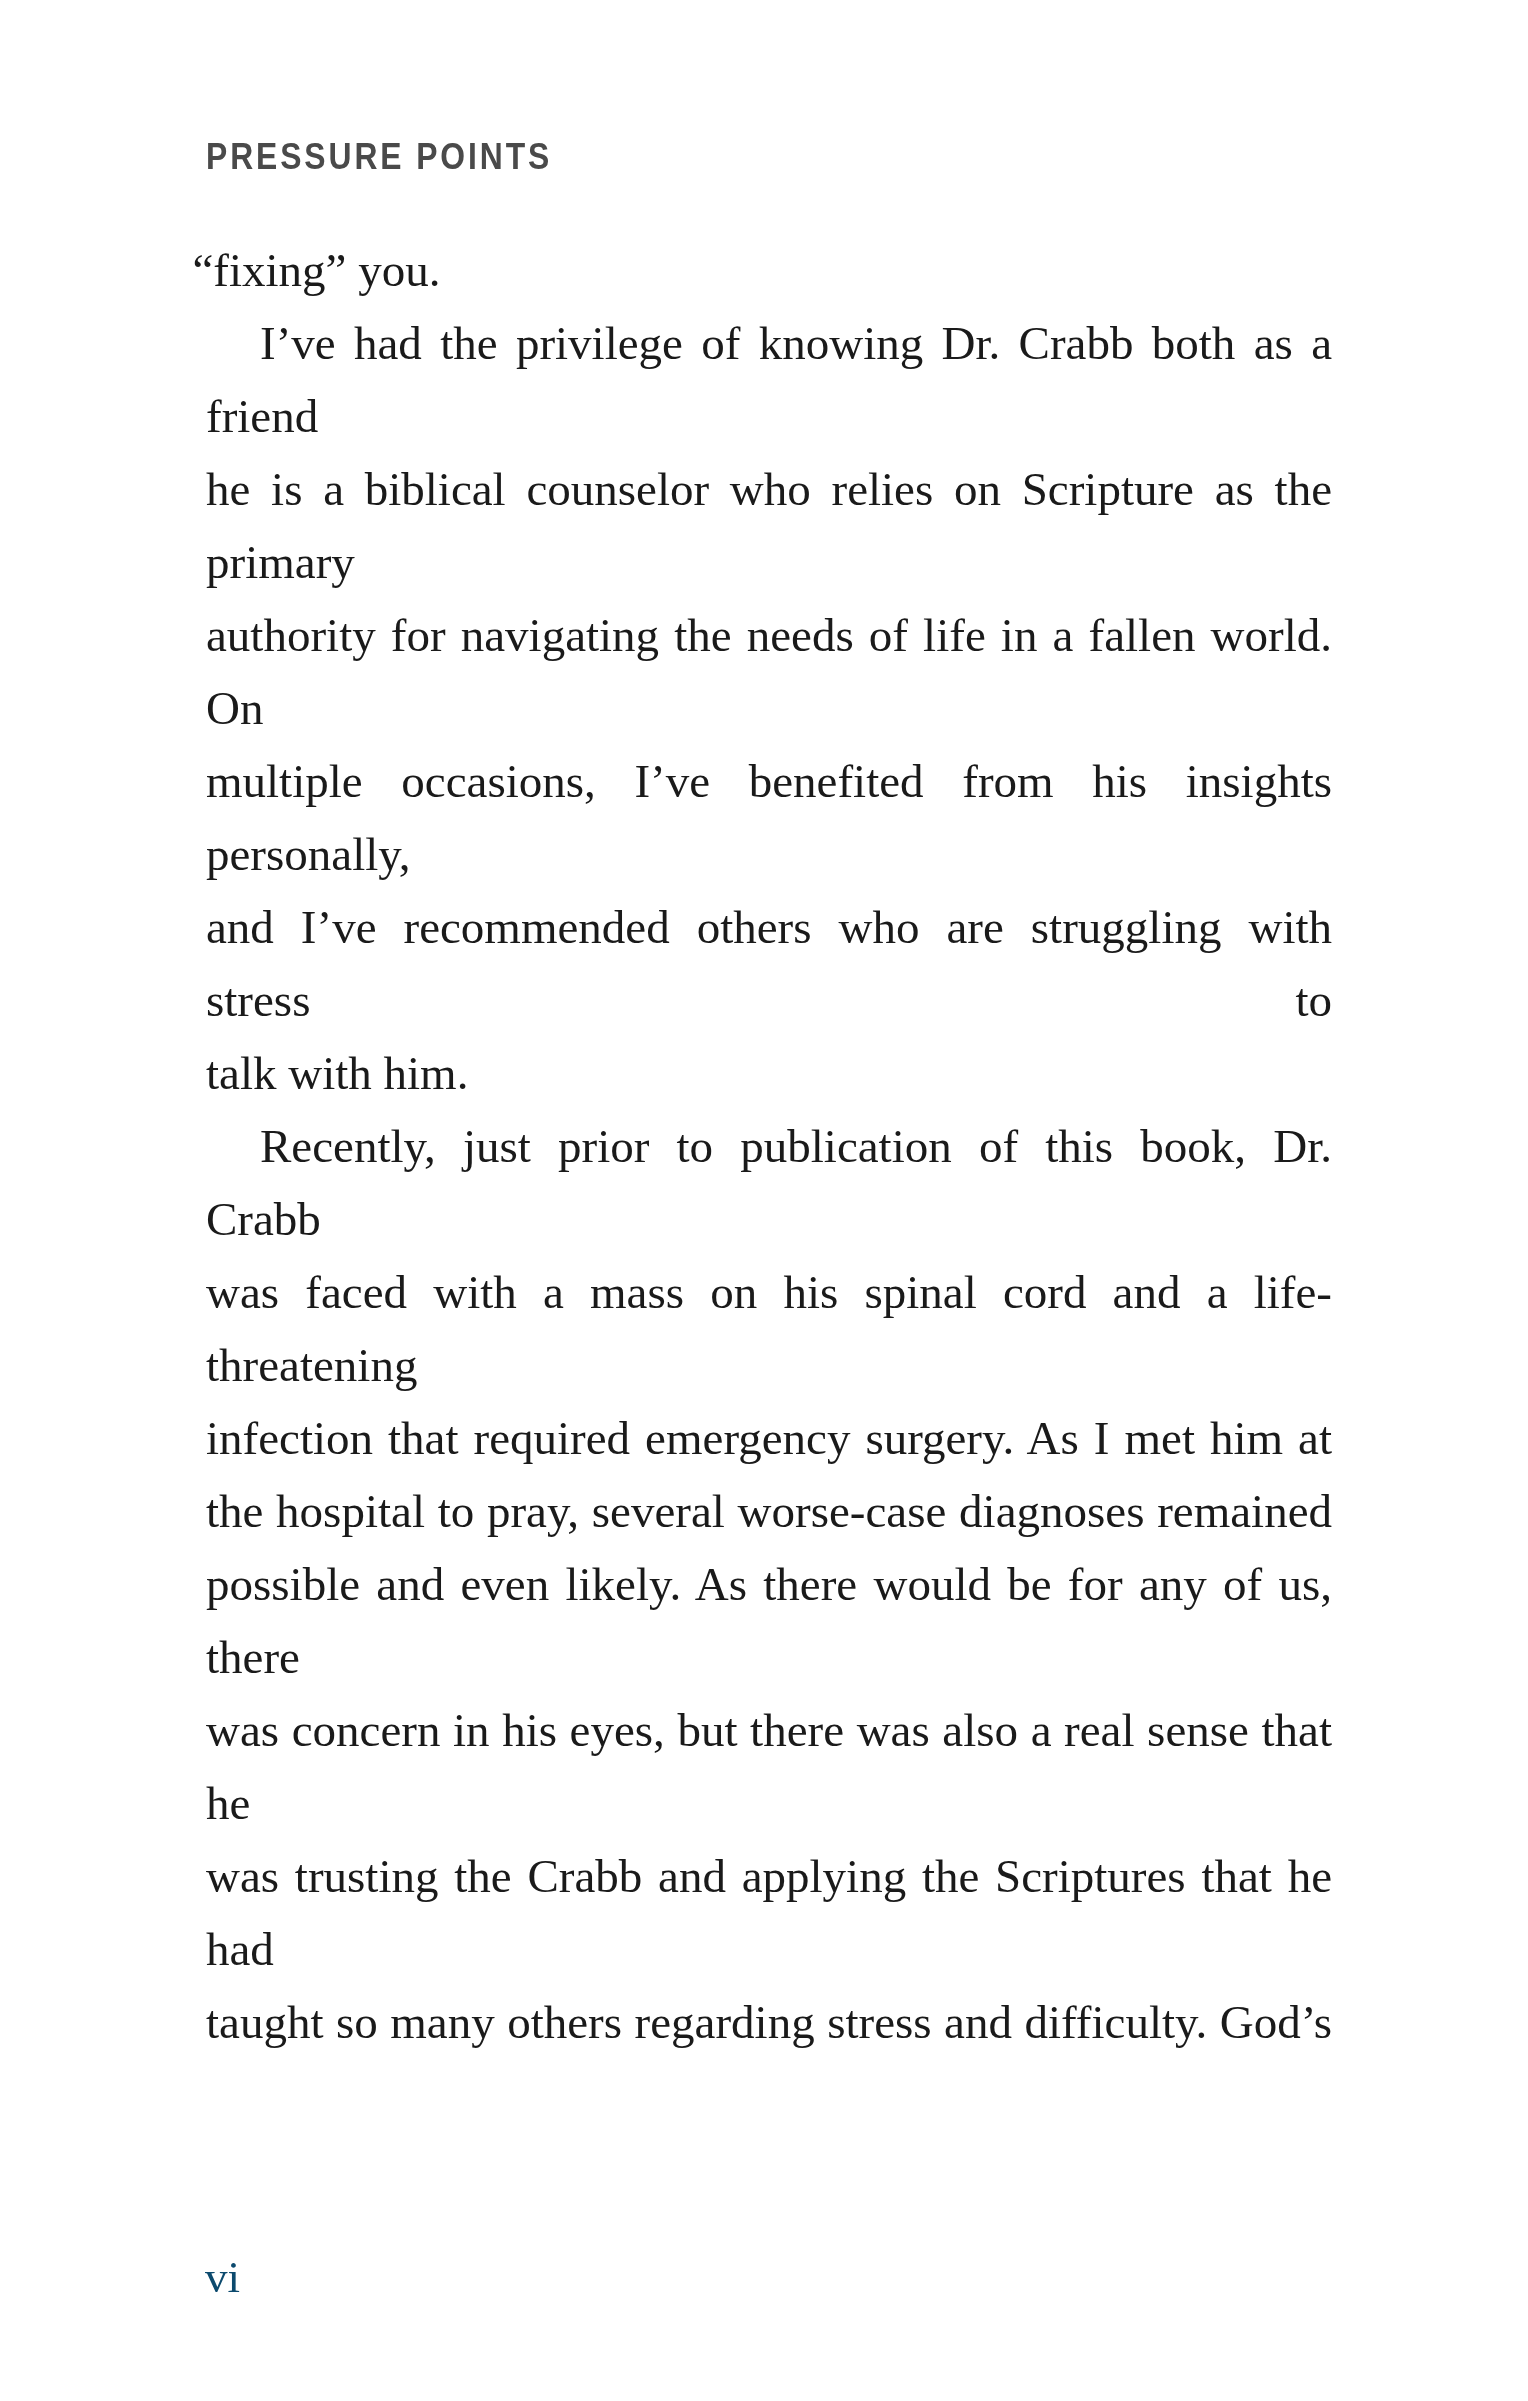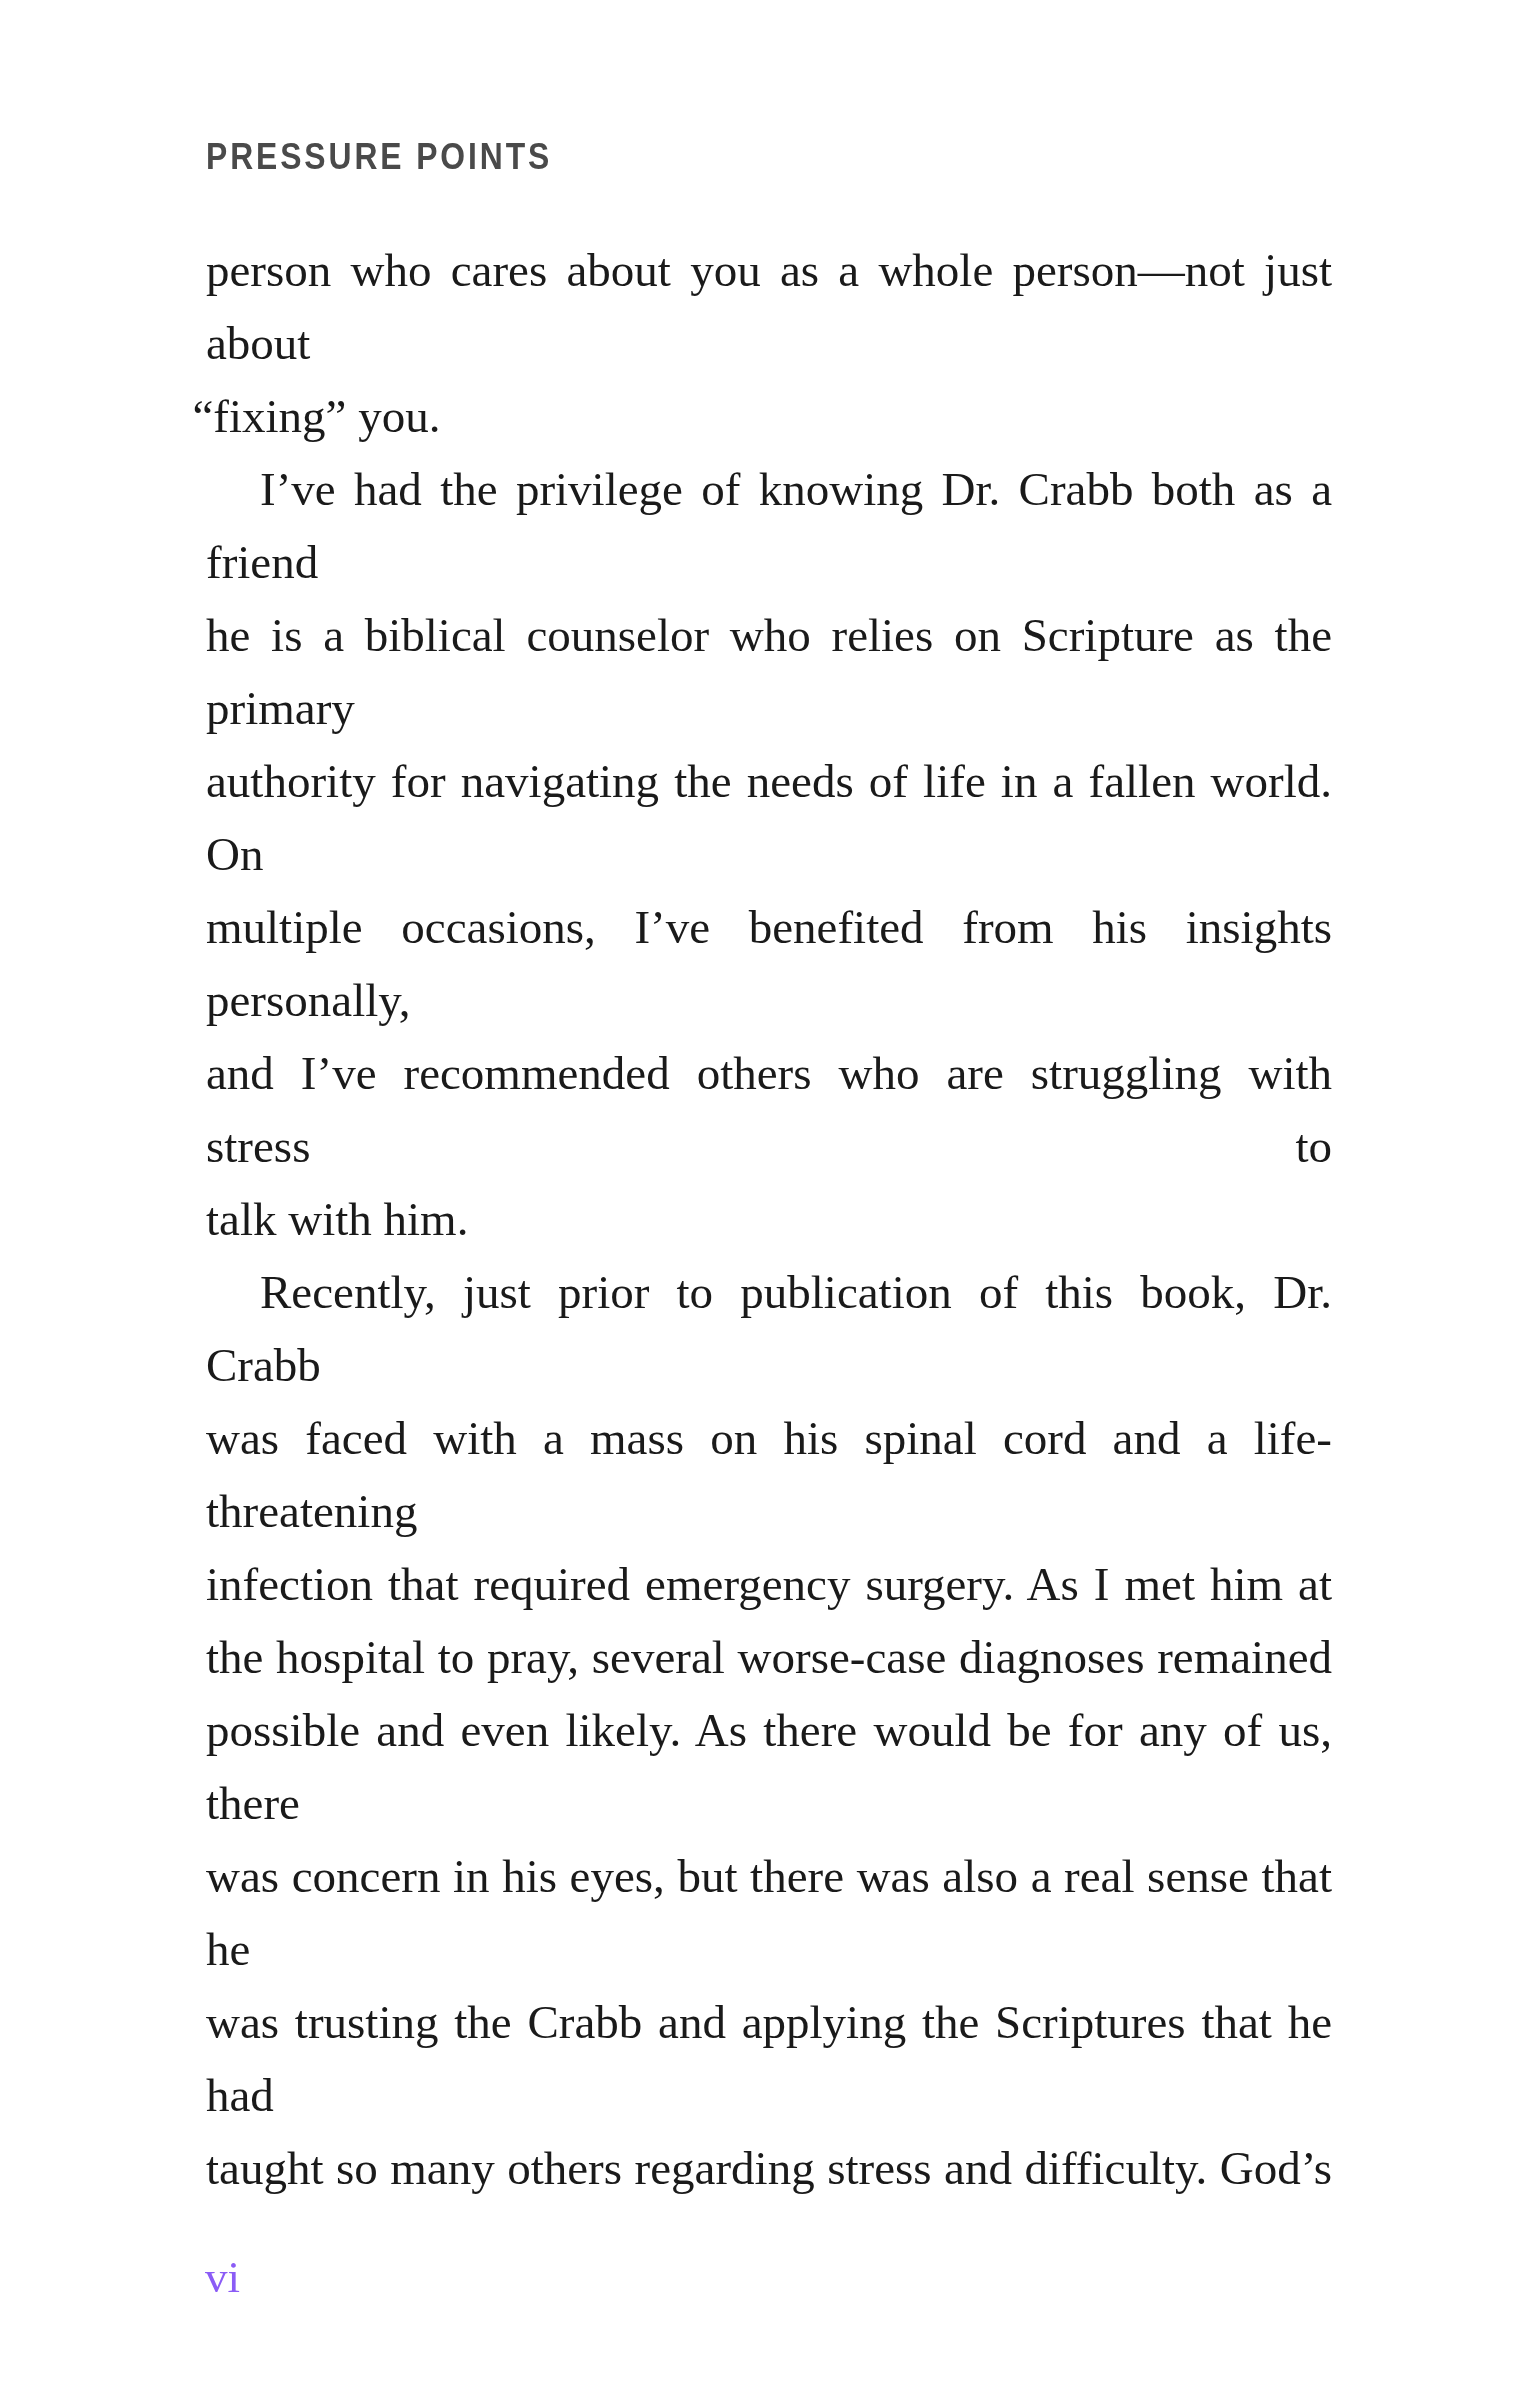--- a/index.html
+++ b/index.html
@@ -16,32 +16,31 @@
       font-family: "Liberation Serif", serif; font-size: 47px; line-height: 73px;
       color: #1a1a1a; text-align: justify; text-align-last: left;
     }
     .body-text p { margin: 0; }
     .indent { text-indent: 54px; }
     .hang { text-indent: -13.6px; }
     .line { display: block; }
     .just { display: block; text-align: justify; text-align-last: justify; }
     .folio {
       position: absolute; left: 205px; top: 2251px;
-      font-family: "Liberation Serif", serif; font-size: 45px; color: #8b5cf6;
+      font-family: "Liberation Serif", serif; font-size: 45px; color: #0c4a6e;
     }
   </style>
 </head>
 <body>
 
 <div class="page">
   <div class="running-head">PRESSURE POINTS</div>
 
   <div class="body-text">
     <p>
-      <span class="just">person who cares about you as a whole person—not just about</span>
       <span class="line hang">“fixing” you.</span>
     </p>
     <p>
       <span class="just indent">I’ve had the privilege of knowing Dr. Crabb both as a friend</span>
       <span class="just">he is a biblical counselor who relies on Scripture as the primary</span>
       <span class="just">authority for navigating the needs of life in a fallen world. On</span>
       <span class="just">multiple occasions, I’ve benefited from his insights personally,</span>
       <span class="just">and I’ve recommended others who are struggling with stress to</span>
       <span class="line">talk with him.</span>
     </p>

